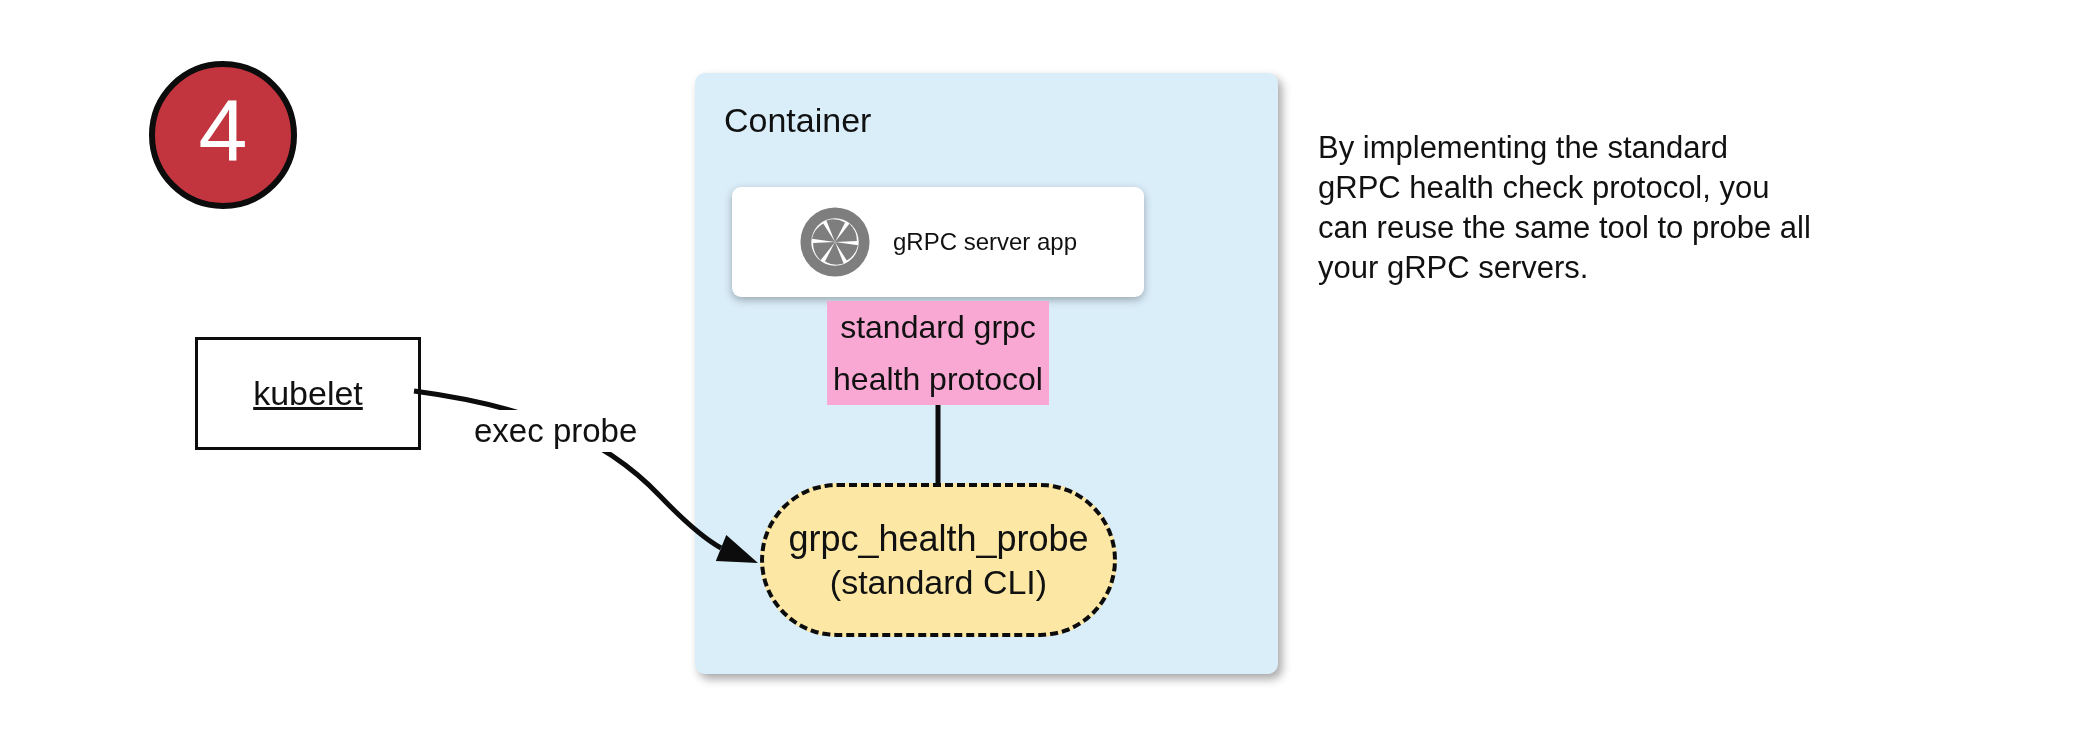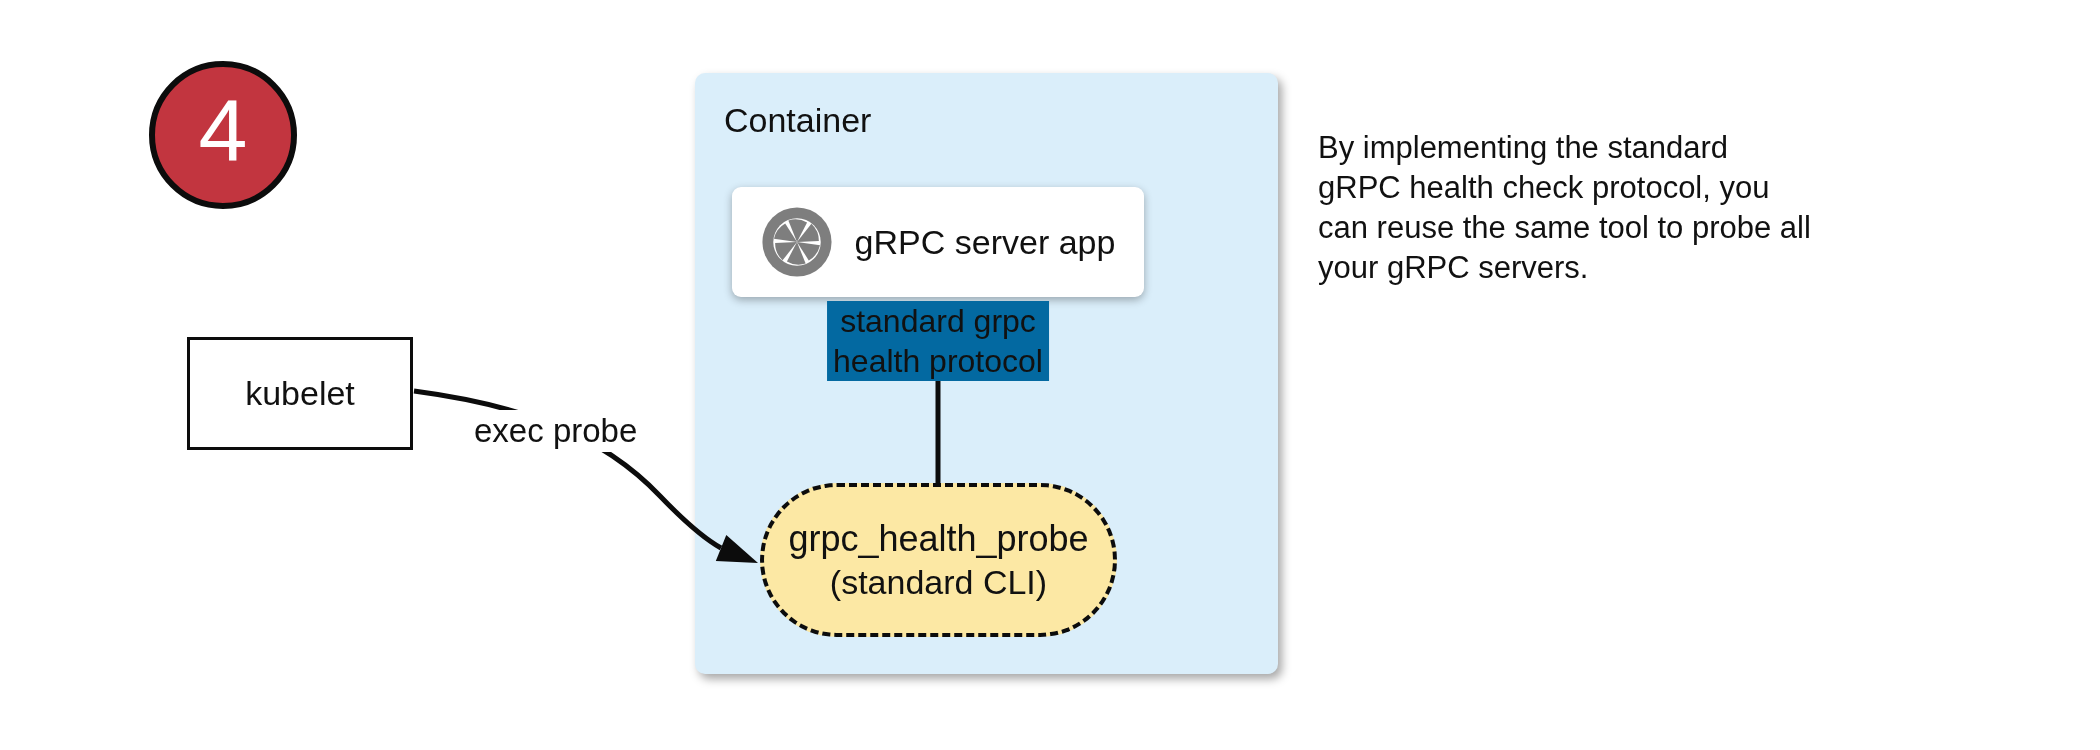--- a/index.html
+++ b/index.html
@@ -31,27 +31,28 @@
   #step-badge .num {
     color: #ffffff;
     font-size: 88px;
     line-height: 1;
     padding-bottom: 8px;
   }
 
   
   #kubelet-box {
     position: absolute;
-    left: 187px; top: 337px;
+    left: 195px; top: 337px;
     width: 226px; height: 113px;
     box-sizing: border-box;
     background: #ffffff;
     border: 3px solid #0c0c0c;
     display: flex; align-items: center; justify-content: center;
     font-size: 34px;
+    text-decoration: underline;
   }
 
   
   #container-box {
     position: absolute;
     left: 695px; top: 73px;
     width: 583px; height: 601px;
     background: #daeefa;
     border-radius: 10px;
     box-shadow: 4px 5px 10px rgba(0,0,0,0.35);
@@ -65,21 +66,21 @@
   
   #server-app-box {
     position: absolute;
     left: 37px; top: 114px;
     width: 412px; height: 110px;
     background: #ffffff;
     border-radius: 9px;
     box-shadow: 0 3px 8px rgba(0,0,0,0.30);
     display: flex; align-items: center; justify-content: center;
     gap: 22px;
-    font-size: 34px;
+    font-size: 24px;
   }
   #server-app-box svg { display: block; }
 
   
   #probe-pill {
     position: absolute;
     left: 65px; top: 410px;
     width: 357px; height: 154px;
     box-sizing: border-box;
     background: #fce8a4;
@@ -92,23 +93,23 @@
   #probe-pill .pill-title { font-size: 36px; font-weight: normal; line-height: 44px; }
   #probe-pill .pill-sub   { font-size: 34px; line-height: 42px; }
 
   
   #health-protocol-label {
     position: absolute;
     left: 243px; top: 301px;
     transform: translateX(-50%);
     text-align: center;
     font-size: 32px;
-    line-height: 40px;
+    line-height: 52px;
     white-space: pre-line;
-    background: #0369a1;
+    background: #f9a8d4;
     padding: 0 6px;
   }
   #exec-probe-label {
     position: absolute;
     left: 452px; top: 410px;
     font-size: 33px;
     background: #ffffff;
     padding: 2px 10px;
     white-space: nowrap;
   }

